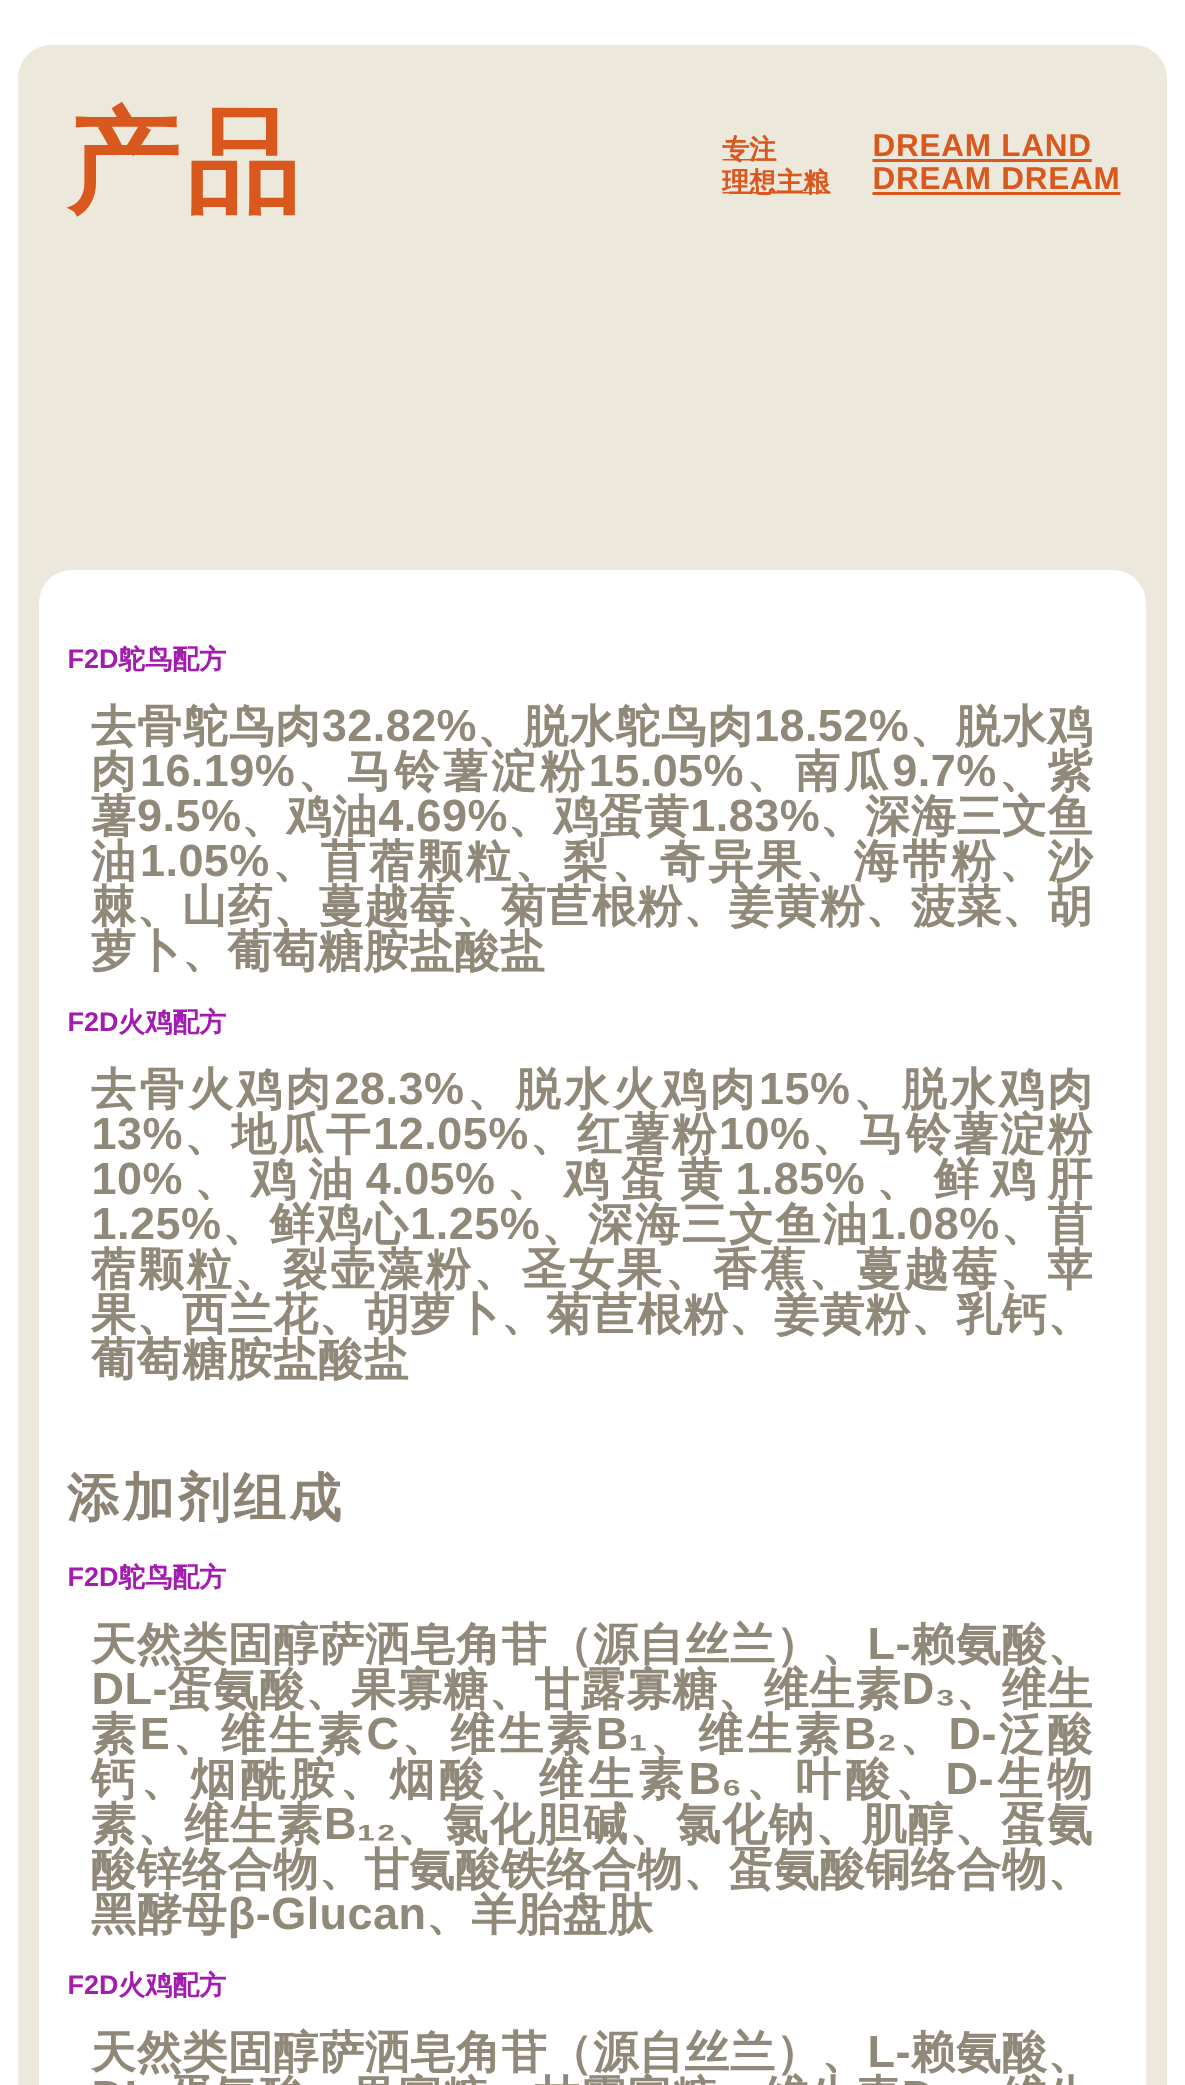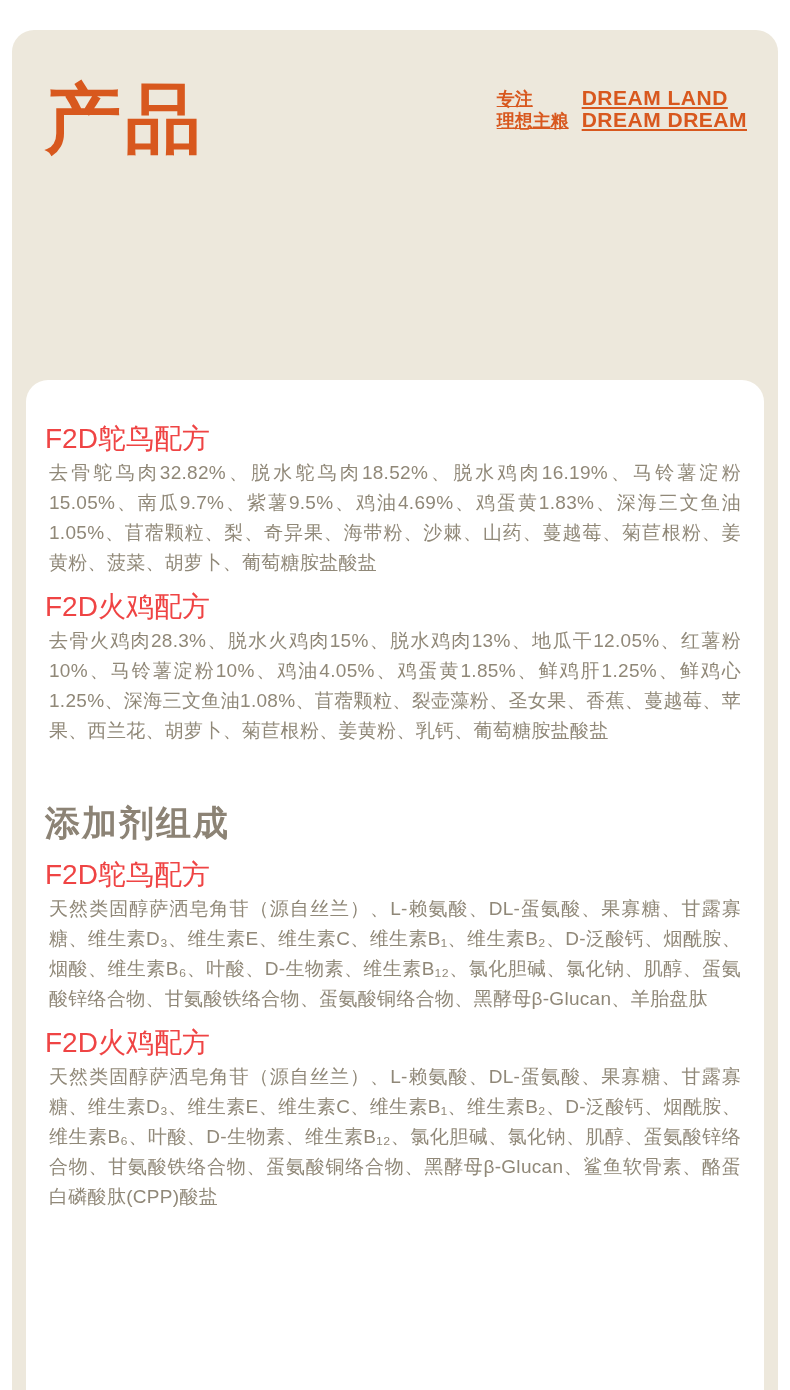--- a/index.html
+++ b/index.html
@@ -25,21 +25,21 @@
     border-radius: 22px;
   }
   
   .page-header {
     position: relative;
     height: 320px;
   }
   .big-title {
     position: absolute;
     left: 33px;
-    top: 50px;
+    top: 39px;
     color: #D8581E;
     font-weight: bold;
     font-size: 76px;
     line-height: 78px;
     letter-spacing: 4px;
   }
   .big-title span { display: block; }
   .brand-block {
     position: absolute;
     top: 57px;
@@ -57,20 +57,21 @@
     padding-top: 1px;
     white-space: nowrap;
   }
   .brand-tagline span { display: block; }
   .brand-wordmark {
     font-size: 21px;
     line-height: 22px;
     font-weight: 900;
     letter-spacing: 0.5px;
     white-space: nowrap;
+    margin-left: 15px;
   }
   .brand-wordmark span { display: block; }
   
   .card {
     position: absolute;
     left: 14px;
     top: 350px;
     width: 738px;
     height: 1080px;
     background: #FFFFFF;
@@ -80,33 +81,34 @@
   }
   .section-heading {
     font-size: 35px;
     line-height: 42px;
     font-weight: bold;
     letter-spacing: 2px;
     color: #8C8375;
     margin: 0 0 16px 0;
   }
   .formula-name {
-    font-size: 28px;
+    font-size: 18px;
     line-height: 30px;
-    font-weight: normal;
-    color: #ef4444;
+    font-weight: bold;
+    color: #a21caf;
     margin: 14px 0 4px 0;
   }
   .ingredients {
-    font-size: 19px;
+    font-size: 30px;
     line-height: 30px;
     color: #908878;
-    margin: 4px;
+    margin: 16px;
     text-align: justify;
     letter-spacing: 0.3px;
+    font-weight: bold;
   }
   .section-additives {
     margin-top: 56px;
   }
 </style>
 </head>
 <body>
 
 <div class="panel">
 

